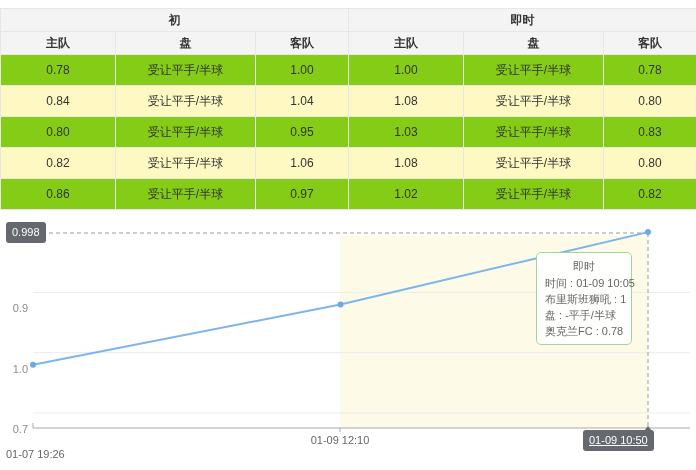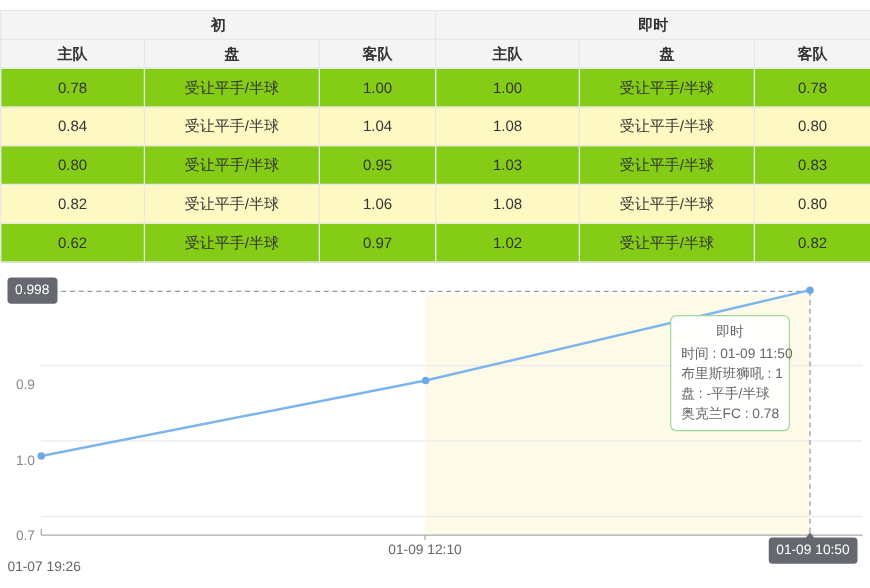--- a/index.html
+++ b/index.html
@@ -108,21 +108,21 @@
       </tr>
       <tr class="alt">
         <td>0.82</td>
         <td>受让平手/半球</td>
         <td>1.06</td>
         <td>1.08</td>
         <td>受让平手/半球</td>
         <td>0.80</td>
       </tr>
       <tr>
-        <td>0.62</td>
+        <td>0.86</td>
         <td>受让平手/半球</td>
         <td>0.97</td>
         <td>1.02</td>
         <td>受让平手/半球</td>
         <td>0.82</td>
       </tr>
     </tbody>
   </table>
 </div>
 
@@ -155,22 +155,22 @@
   <span class="ytick" style="top:188px">0.7</span>
   <span class="ytick" style="top:128px">1.0</span>
   <span class="ytick" style="top:67px">0.9</span>
 
   <div class="cross-badge" style="left:6px;top:4px;">0.998</div>
 
   <span class="xlabel" style="left:6px;top:229px;">01-07 19:26</span>
   <span class="xlabel" style="left:290px;top:215px;width:100px;text-align:center;">01-09 12:10</span>
 
   <div class="badge-notch" style="left:644px;top:208px;"></div>
-  <div class="cross-badge" style="left:615px;top:212px;">01-09 10:50</div>
+  <div class="cross-badge" style="left:583px;top:212px;text-decoration:underline;">01-09 10:50</div>
 
   <div class="tooltip">
     <div class="tip-title">即时</div>
-    <div class="tip-line">时间 : 01-09 11:50</div>
+    <div class="tip-line">时间 : 01-09 10:05</div>
     <div class="tip-line">布里斯班狮吼 : 1</div>
     <div class="tip-line">盘 : -平手/半球</div>
     <div class="tip-line">奥克兰FC : 0.78</div>
   </div>
 </div>
 
 </body></html>

